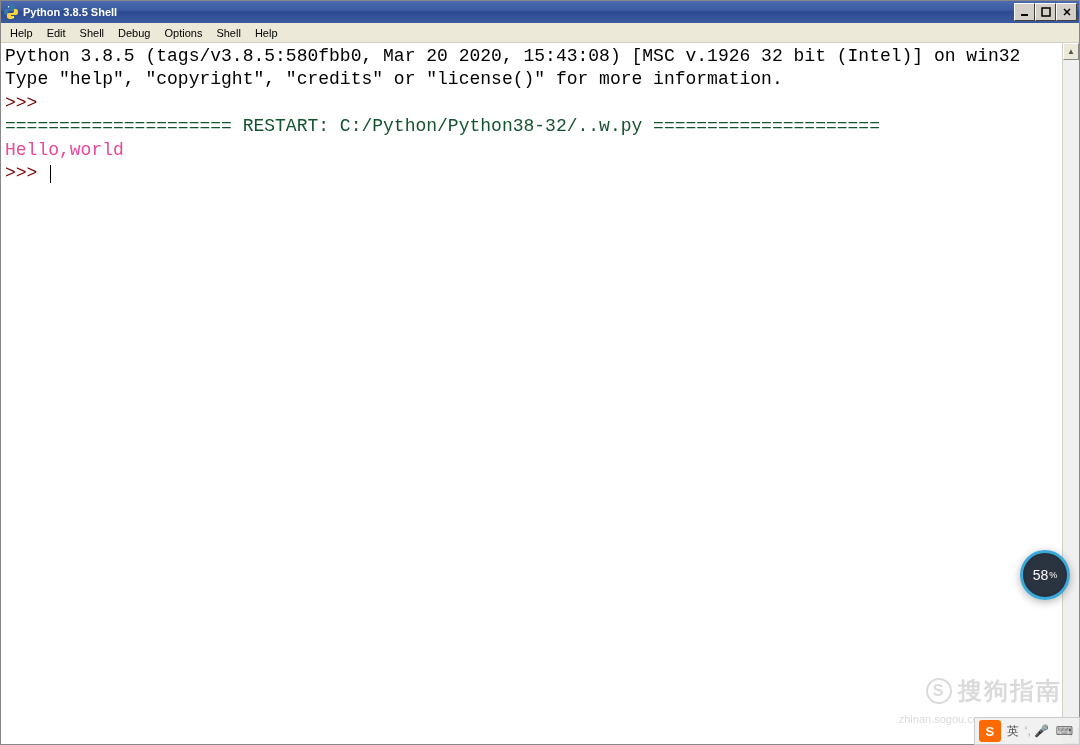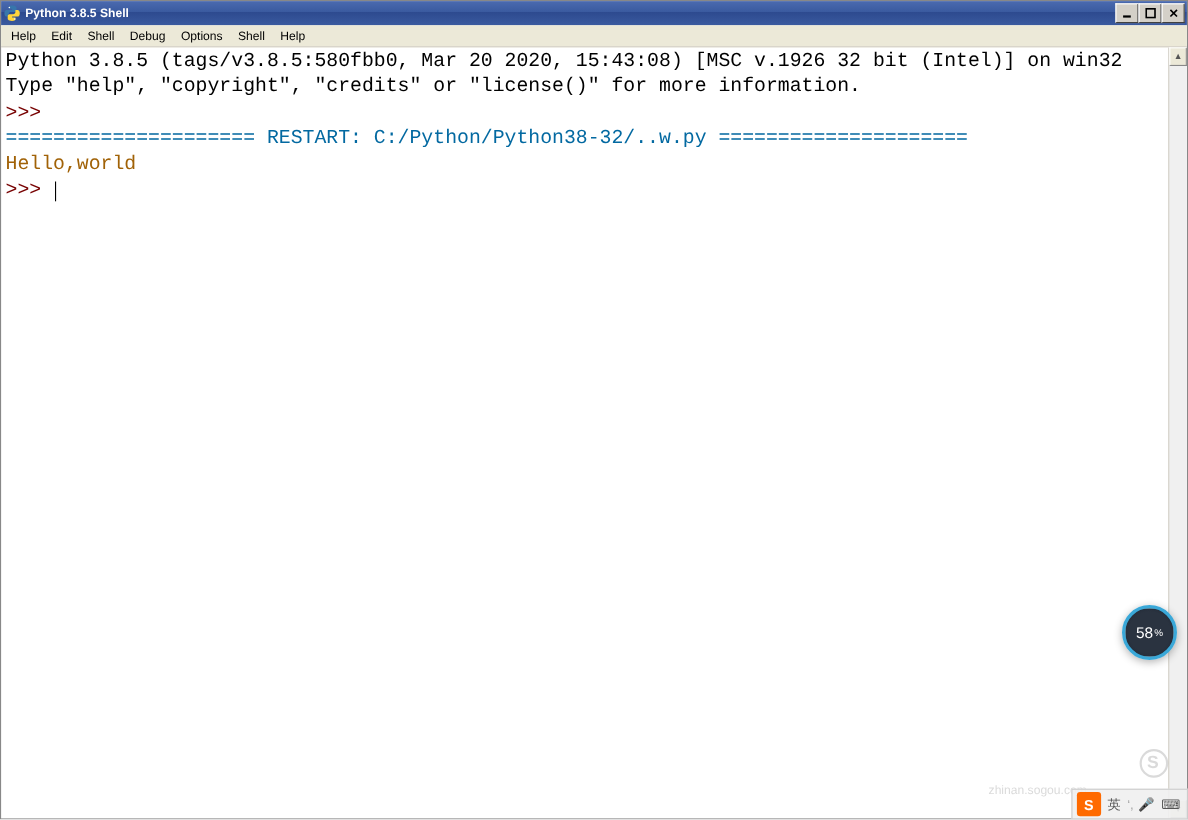--- a/index.html
+++ b/index.html
@@ -81,22 +81,22 @@
       padding: 2px 4px;
       font-family: "Courier New", monospace;
       font-size: 18px;
       line-height: 1.3;
       white-space: pre-wrap;
       word-break: break-all;
       color: #000;
       overflow: hidden;
     }
     .prompt { color: #770000; }
-    .output-blue { color: #a16207; }
-    .restart-line { color: #0369a1; }
+    .output-blue { color: #ec4899; }
+    .restart-line { color: #14532d; }
     .cursor {
       display: inline-block;
       width: 1px;
       height: 18px;
       background: #000;
       vertical-align: text-bottom;
       margin-left: 2px;
     }
     .scrollbar-v {
       width: 17px;
@@ -257,20 +257,21 @@
   </div>
 </div>
 
 <div class="overlay-badge">
   <span>58</span>
     <span class="pct">%</span>
 </div>
 
 <div class="watermark">
   <span class="watermark-logo">S</span>
+  <span>搜狗指南</span>
 </div>
 <div class="watermark-sub">zhinan.sogou.com</div>
 
 <div class="ime-bar">
   <span class="ime-icon">S</span>
   <span class="ime-txt">英</span>
   <span class="ime-sep">‘,</span>
   <span class="ime-mic">🎤</span>
   <span class="ime-txt">⌨</span>
 </div>

